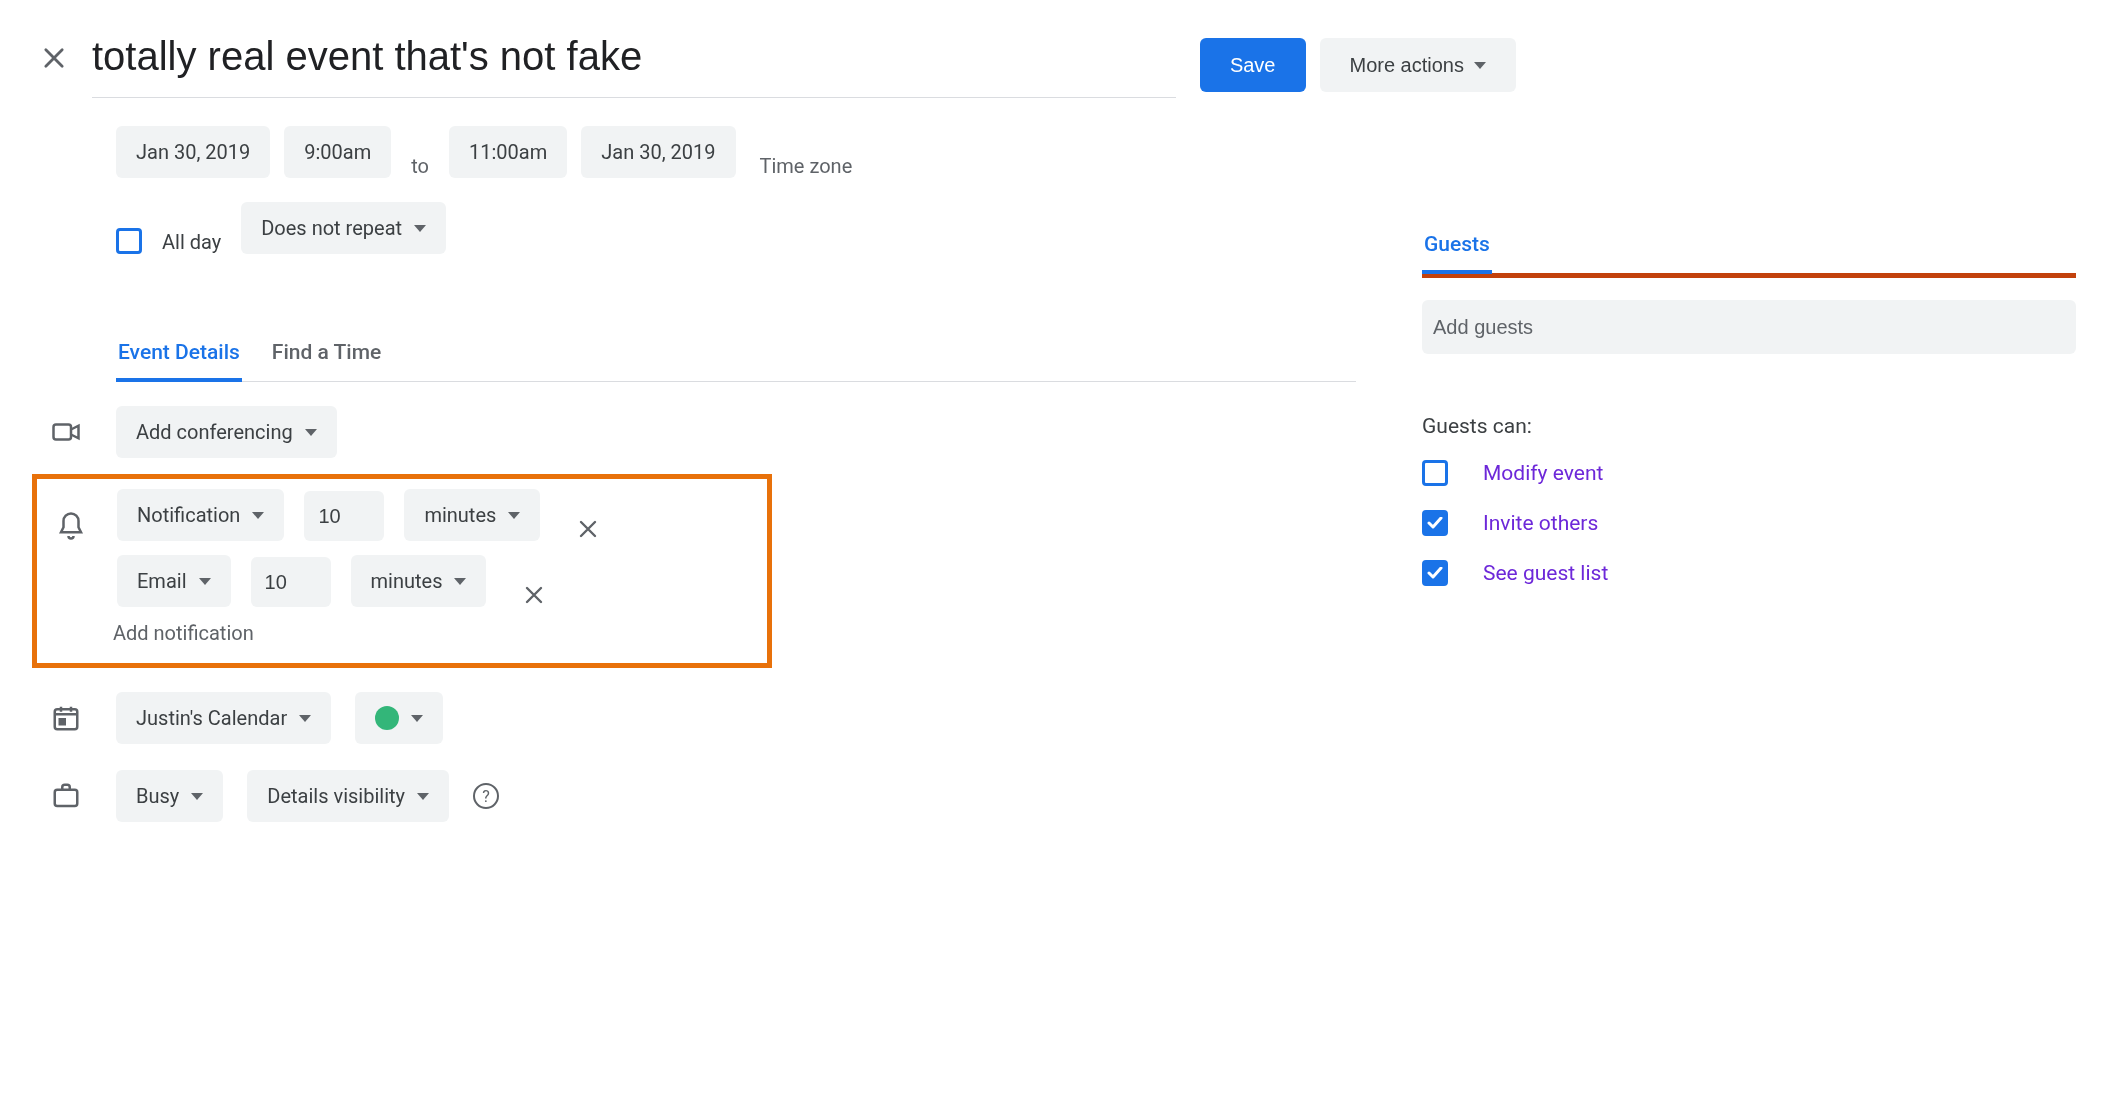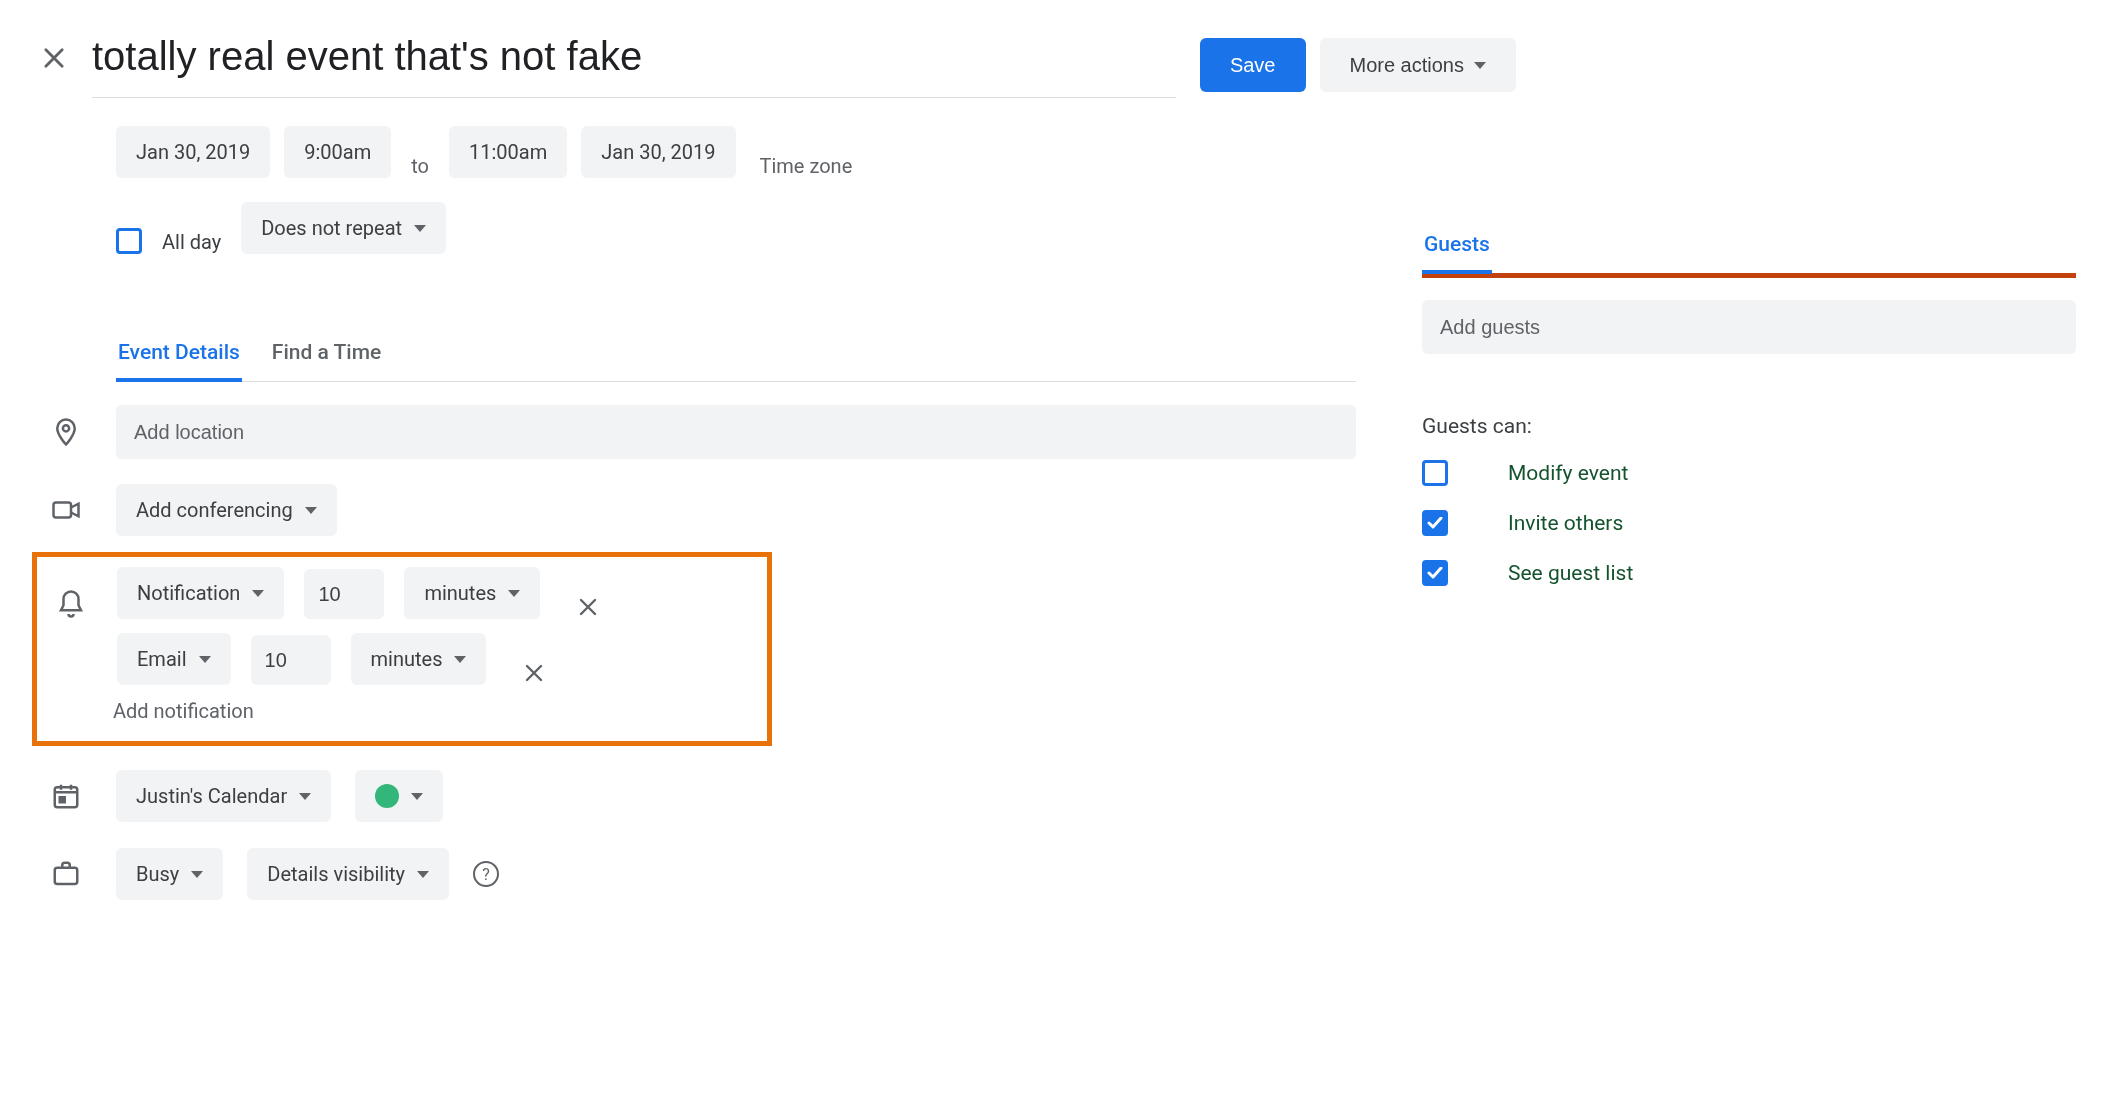--- a/index.html
+++ b/index.html
@@ -152,21 +152,21 @@
     flex-shrink:0;
   }
   .icon-cell > span { width:30px; height:30px; display:block; }
   .loc-input {
     flex:1;
     max-width: 1240px;
     background:#f1f3f4;
     border:none;
     border-radius:6px;
     height:54px;
-    padding:0 18px;
+    padding:0 11px;
     font-size:20px;
     color:#3c4043;
     outline:none;
   }
   .loc-input::placeholder { color:#5f6368; }
   .num-input {
     width:80px;
     background:#f1f3f4;
     border:none;
     border-radius:6px;
@@ -216,24 +216,24 @@
   .right-tabs {
     border-bottom:5px solid #c2410c;
     width:100%;
     display:flex;
   }
   .perm-list { margin-top: 60px; }
   .perm-title { color:#3c4043; font-size:21px; margin-bottom: 22px; }
   .perm-item {
     display:flex;
     align-items:center;
-    gap: 60px;
+    gap: 35px;
     margin-bottom: 24px;
     font-size:21px;
-    color:#14532d;
+    color:#6d28d9;
   }
 </style>
 </head>
 <body>
 
 <div class="page">
   <div class="top-row">
     <div class="close-x">
       <svg viewBox="0 0 24 24">
           <path d="M5 5 L19 19 M19 5 L5 19" stroke="currentColor" stroke-width="2.4" stroke-linecap="round"></path>
@@ -273,31 +273,20 @@
     <div class="two-col">
 
       <div class="col-left">
         <div style="margin-left:76px;">
           <div class="tabs-row">
             <div class="tab active">Event Details</div>
             <div class="tab">Find a Time</div>
           </div>
         </div>
 
-        <div class="form-row">
-          <div class="icon-cell">
-              <span>
-            <svg viewBox="0 0 24 24" fill="none" stroke="currentColor" stroke-width="2">
-                  <path d="M12 22s7-7.5 7-13a7 7 0 1 0-14 0c0 5.5 7 13 7 13Z"></path>
-                  <circle cx="12" cy="9" r="2.5"></circle>
-                </svg>
-          </span>
-            </div>
-          <input class="loc-input" placeholder="Add location" style="">
-        </div>
 
         <div class="form-row">
           <div class="icon-cell">
               <span>
             <svg viewBox="0 0 24 24" fill="none" stroke="currentColor" stroke-width="2">
                   <rect x="2" y="6" width="14" height="12" rx="2"></rect>
                   <path d="M16 10l6-3v10l-6-3"></path>
                 </svg>
           </span>
             </div>

